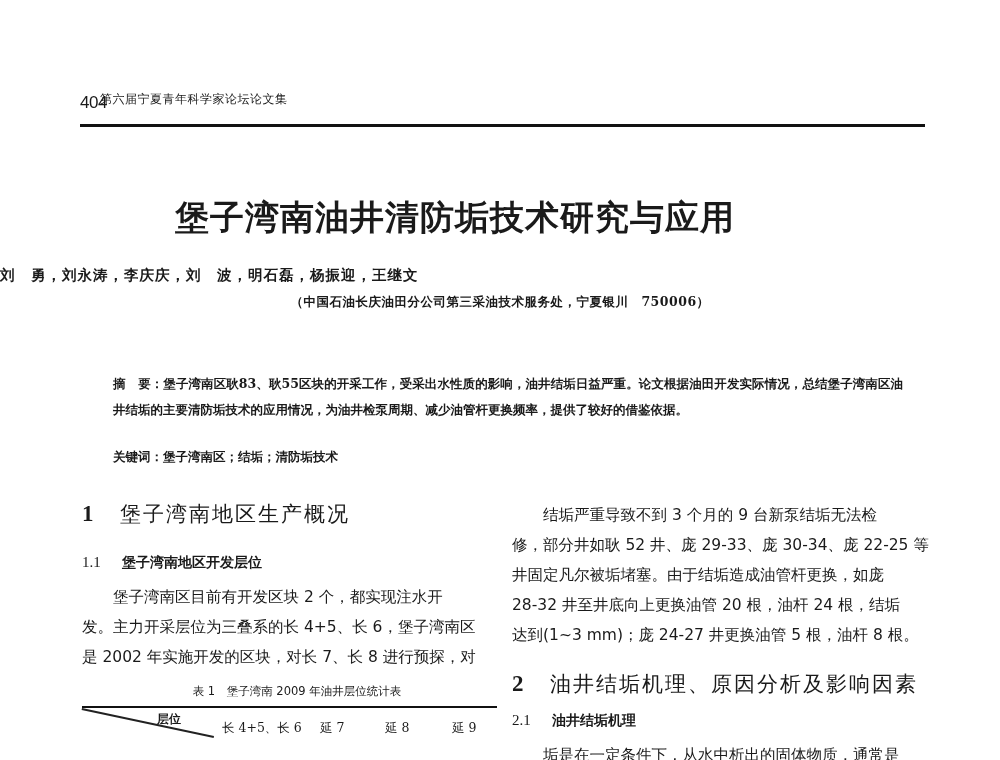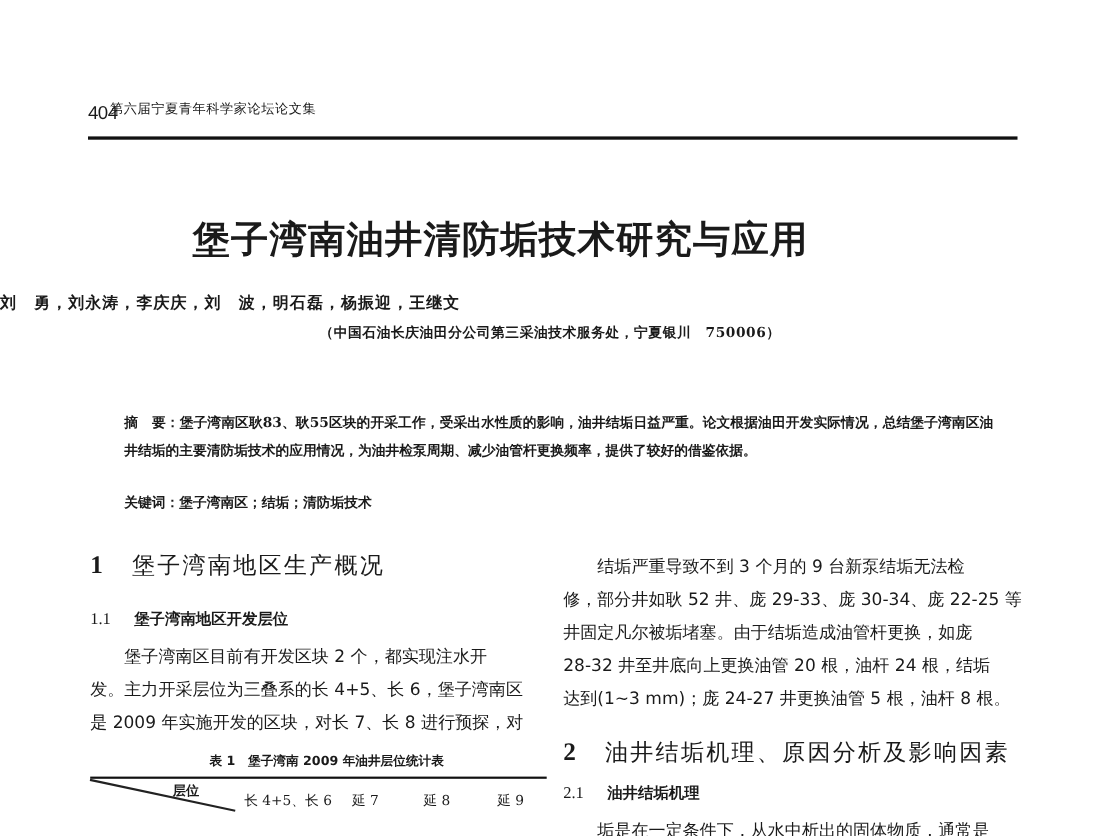--- a/index.html
+++ b/index.html
@@ -28,21 +28,21 @@
     .h1 { font-family: "DejaVu Serif", serif; font-size: 21px; letter-spacing: 2px; height: 34px; }
     .h1 .num { display: inline-block; width: 38px; font-weight: bold; font-family: "Liberation Serif", serif; font-size: 23px; }
     .h2 { font-size: 14px; height: 28px; }
     .h2 .num { display: inline-block; width: 40px; font-family: "Liberation Serif", serif; font-size: 15px; }
     .h2 .txt { font-family: "DejaVu Sans", sans-serif; font-weight: bold; }
 
     .body-text { font-family: "DejaVu Sans", sans-serif; font-size: 15.5px; line-height: 30px; text-align: justify; }
     .body-text .line { display: block; white-space: nowrap; overflow: hidden; }
     .indent { padding-left: 31px; }
 
-    .table-caption { text-align: center; font-family: "DejaVu Sans", sans-serif; font-weight: bold; font-size: 11.5px; margin-top: 12px; }
+    .table-caption { text-align: center; font-family: "DejaVu Sans", sans-serif; font-weight: normal; font-size: 11.5px; margin-top: 12px; }
     .table-rule { height: 2px; background: #111; margin-top: 7px; width: 415px; }
     .table-head { position: relative; height: 30px; width: 415px; font-family: "DejaVu Serif", serif; font-size: 12.5px; }
     .diag { position: absolute; left: 0; top: 0; width: 135px; height: 2px; background: #222; transform-origin: 0 0; transform: rotate(12deg); }
     .corner-label { position: absolute; left: 75px; top: 3px; font-weight: bold; font-size: 12px; }
     .col-h { position: absolute; top: 12px; }
   </style>
 </head>
 <body>
 
 <div class="running-header">
@@ -65,21 +65,21 @@
 <div class="col col-left">
   <div class="h1">
     <span class="num">1</span><span>堡子湾南地区生产概况</span>
   </div>
   <div class="h2" style="margin-top:20px;">
     <span class="num">1.1</span><span class="txt">堡子湾南地区开发层位</span>
   </div>
   <div class="body-text">
     <span class="line indent">堡子湾南区目前有开发区块 2 个，都实现注水开</span>
     <span class="line">发。主力开采层位为三叠系的长 4+5、长 6，堡子湾南区</span>
-    <span class="line">是 2009 年实施开发的区块，对长 7、长 8 进行预探，对</span>
+    <span class="line">是 2002 年实施开发的区块，对长 7、长 8 进行预探，对</span>
   </div>
   <div class="table-caption">表 1　堡子湾南 2009 年油井层位统计表</div>
   <div class="table-rule"></div>
   <div class="table-head">
     <div class="diag"></div>
     <span class="corner-label">层位</span>
     <span class="col-h" style="left:140px;">长 4+5、长 6</span>
     <span class="col-h" style="left:238px;">延 7</span>
     <span class="col-h" style="left:303px;">延 8</span>
     <span class="col-h" style="left:370px;">延 9</span>

